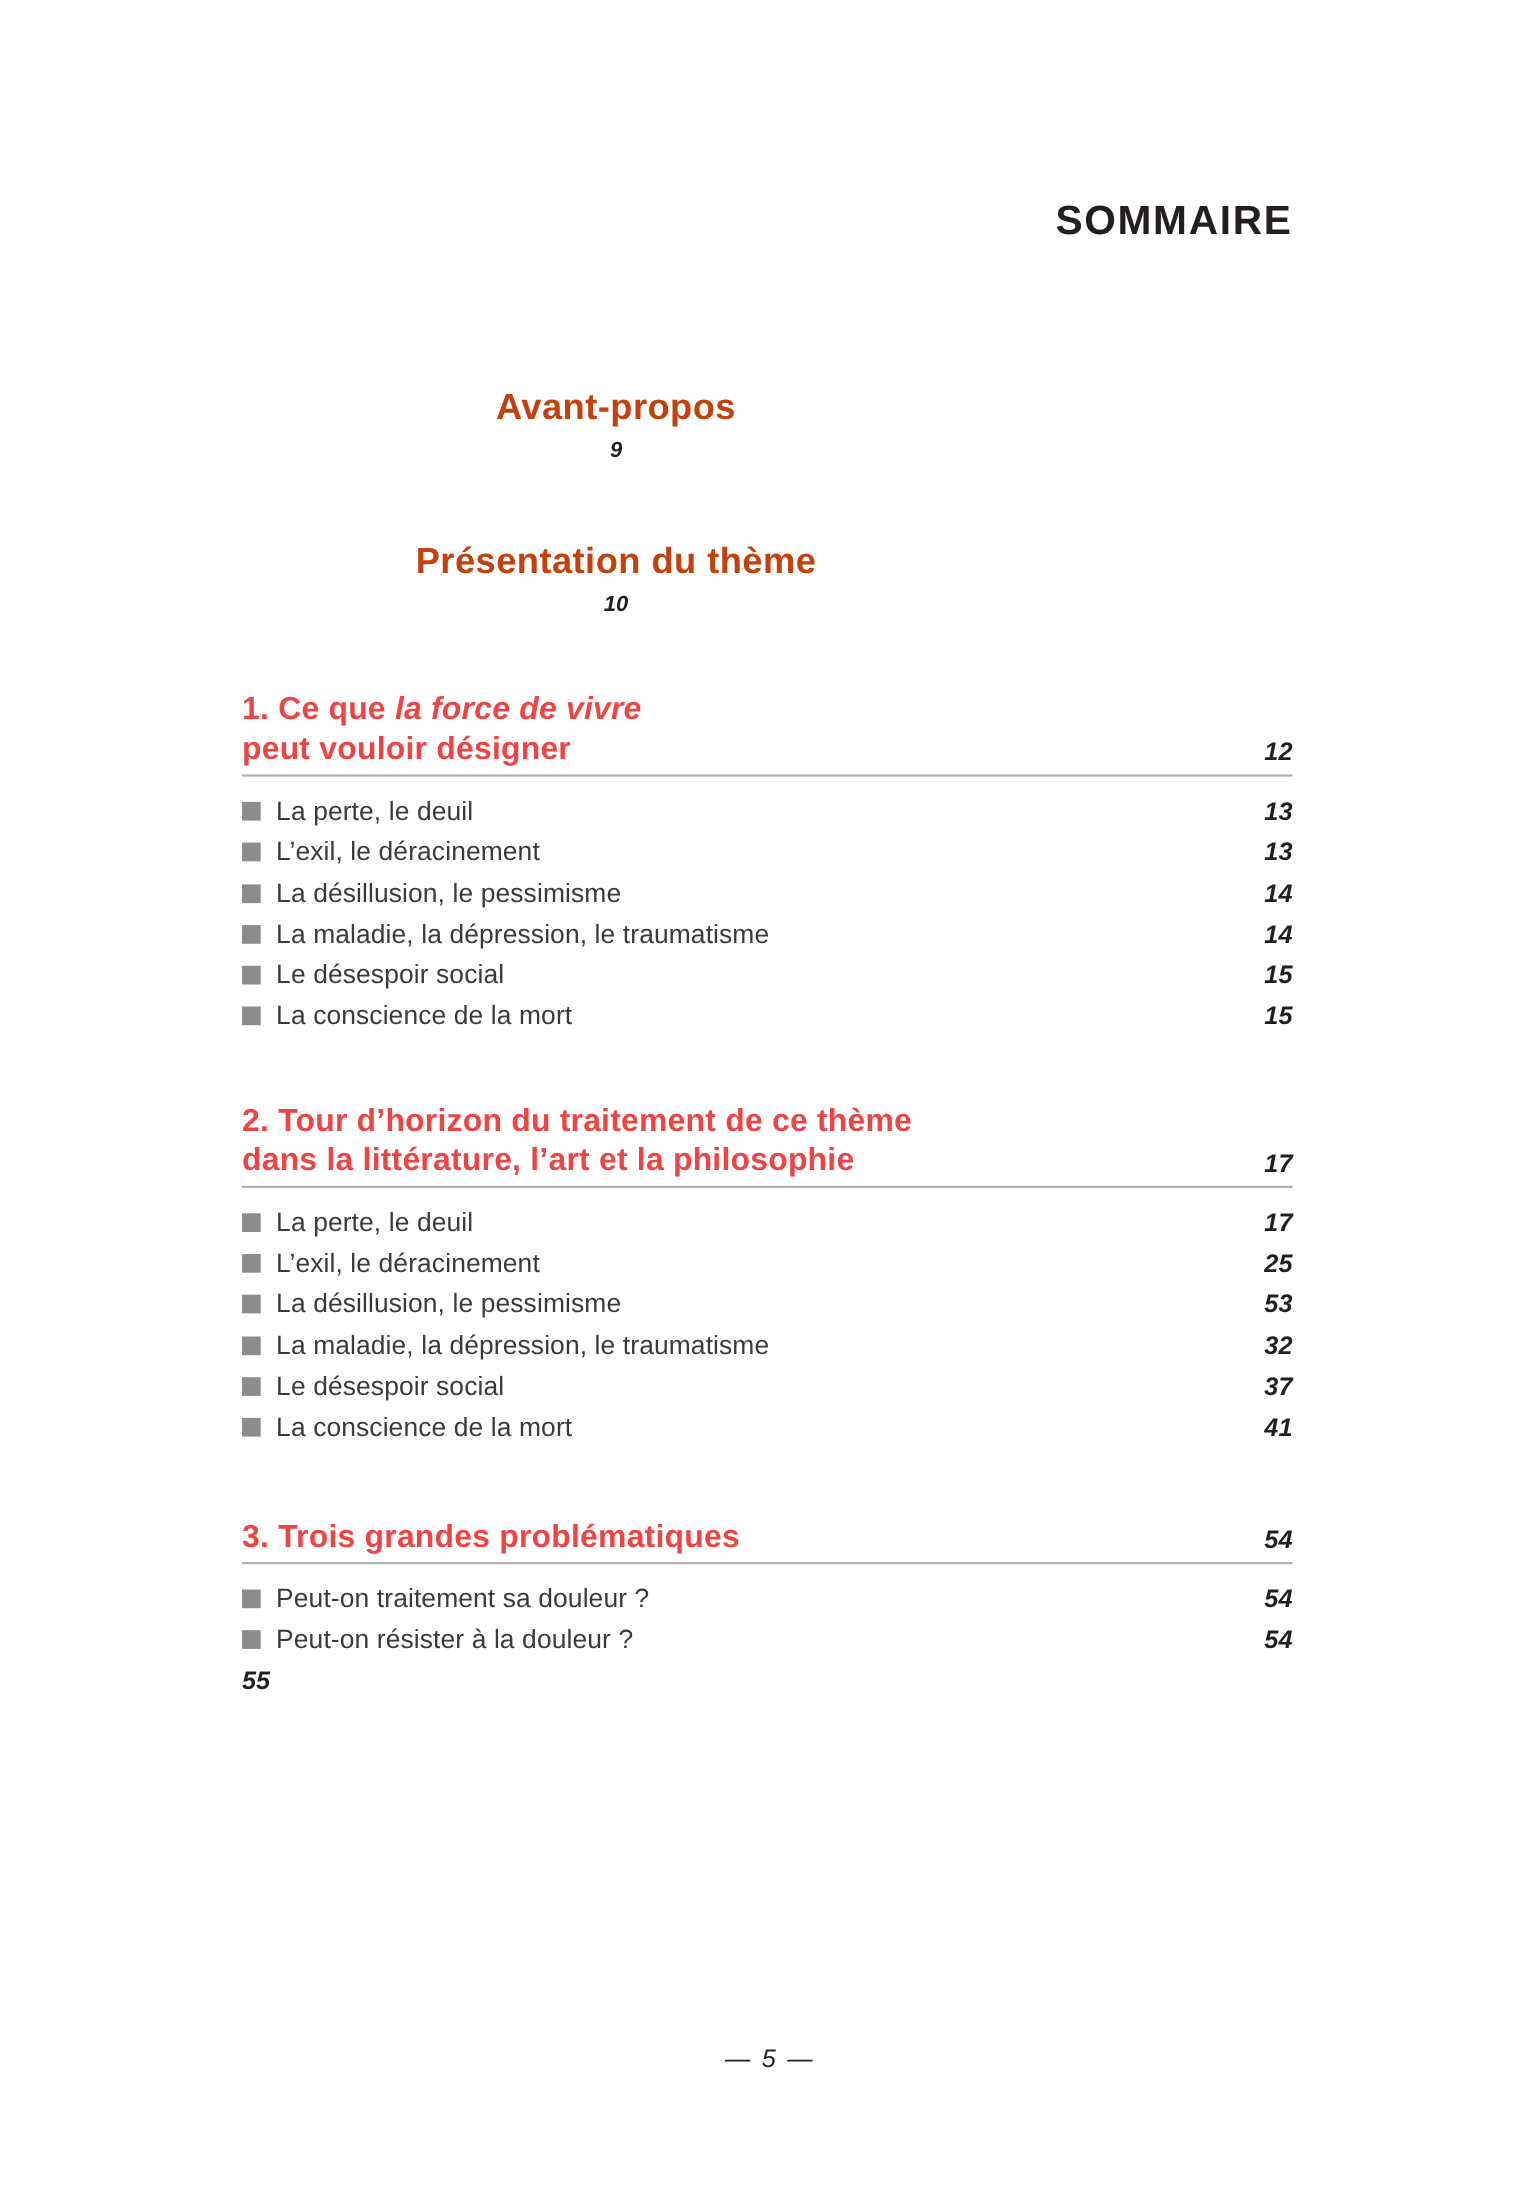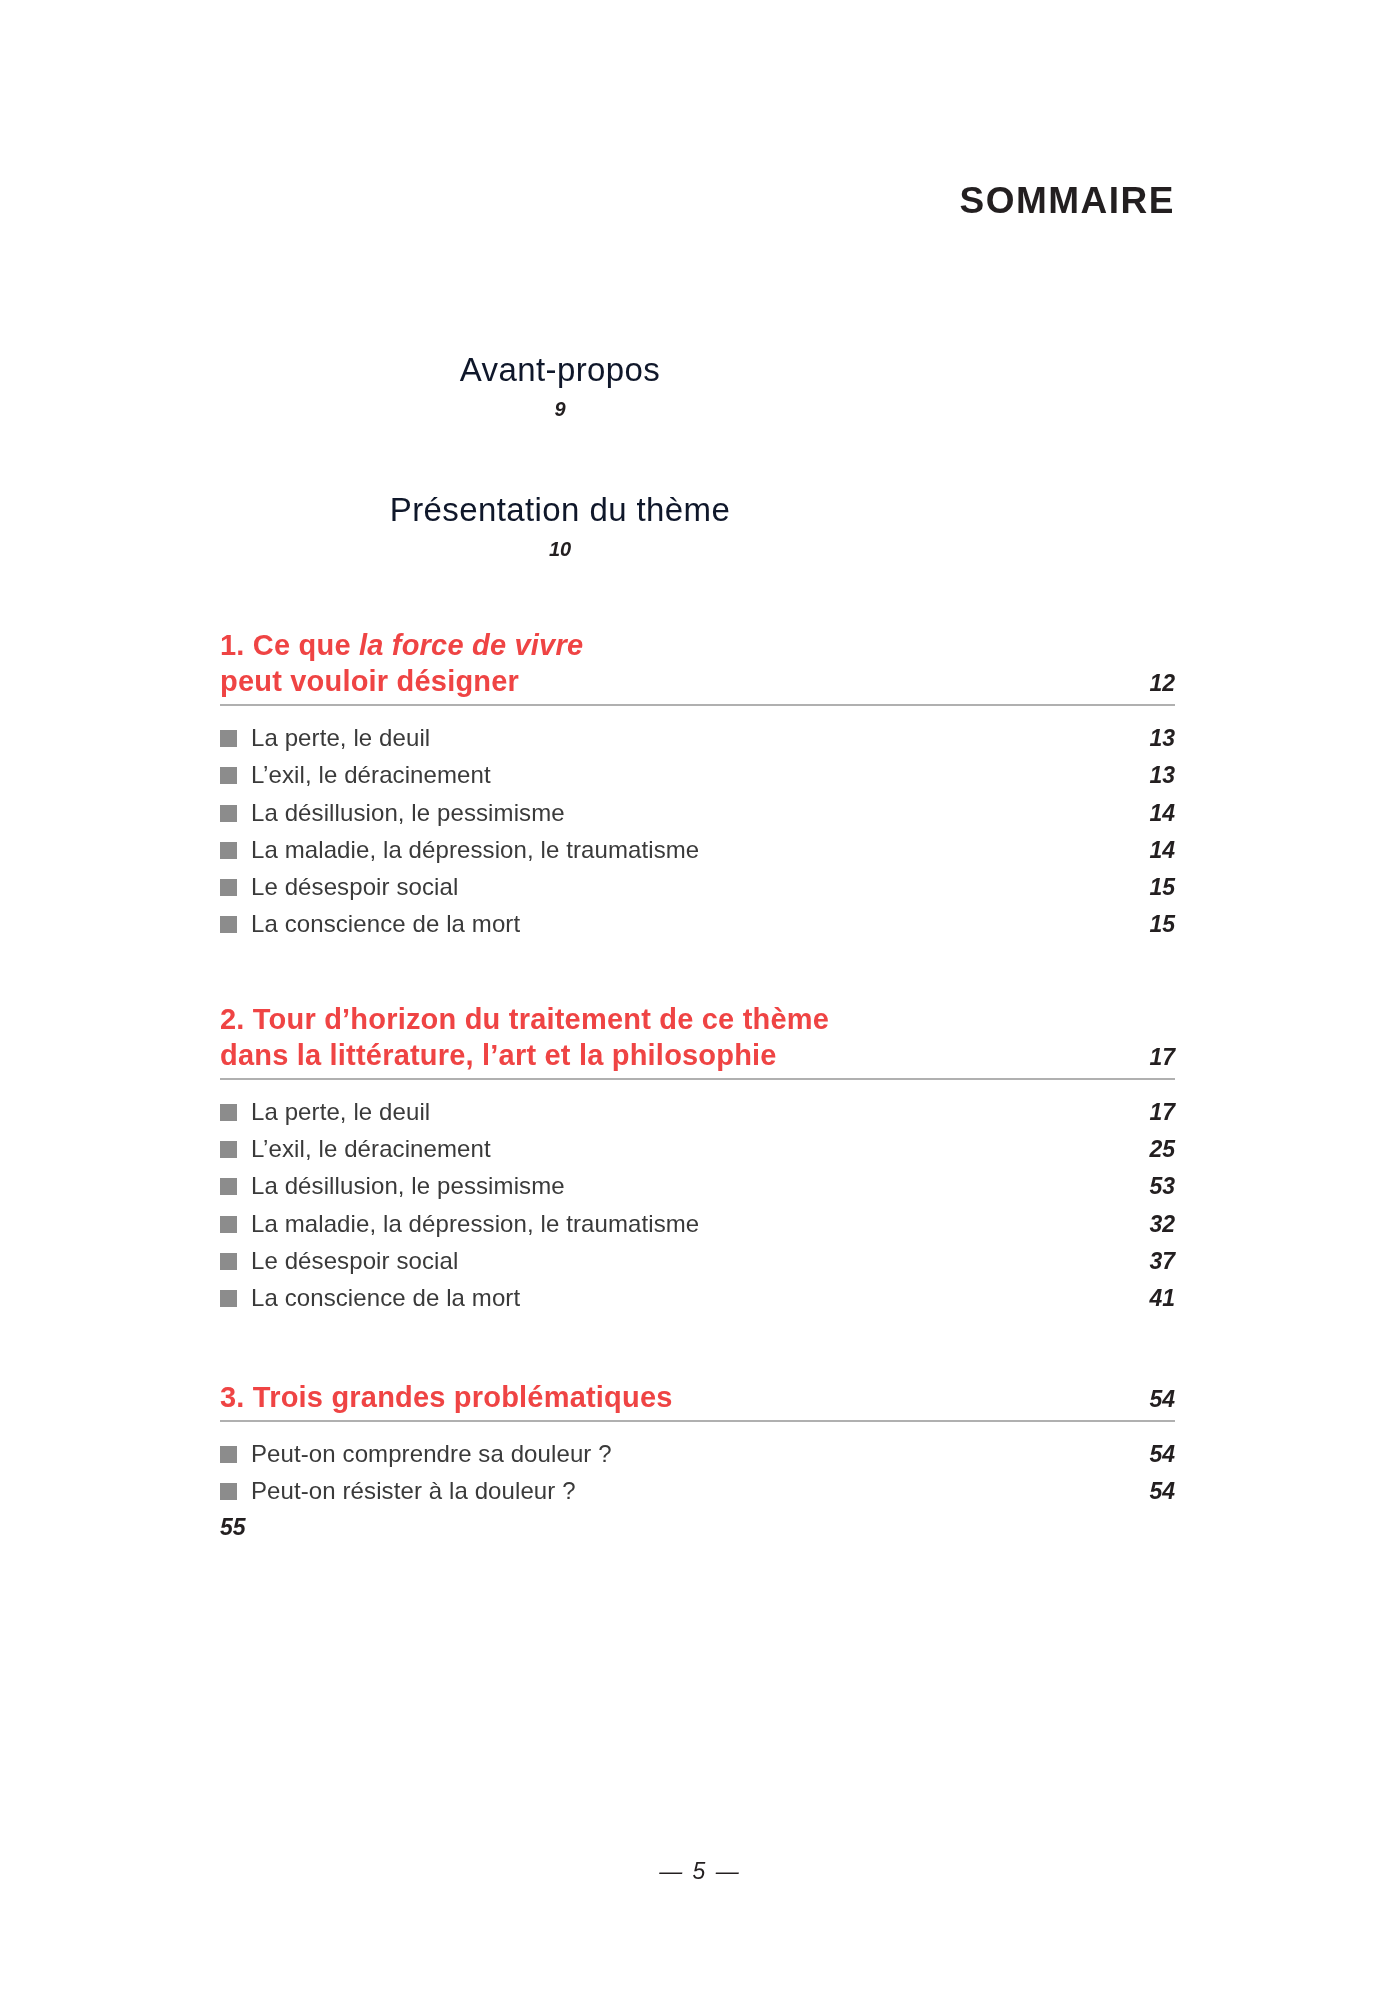--- a/index.html
+++ b/index.html
@@ -41,22 +41,22 @@
     position: absolute;
     left: 220px;
     width: 680px;
     text-align: center;
   }
   .fm-avant { top: 352px; }
   .fm-presentation { top: 492px; }
 
   .fm-title {
     font-size: 33px;
-    font-weight: normal;
-    color: #0f172a;
+    font-weight: bold;
+    color: #c2410c;
     letter-spacing: 0.4px;
     line-height: 1.12;
   }
   .fm-page {
     margin-top: 9px;
     font-size: 20px;
     font-weight: bold;
     font-style: italic;
     color: #231f20;
   }
@@ -283,21 +283,21 @@
       <div class="section-head">
         <div class="section-title">
           <span>3. Trois grandes problématiques</span>
         </div>
         <div class="section-page">54</div>
       </div>
       <ul class="items">
         <li class="item">
           <span class="item-left">
             <span class="bullet"></span>
-            <span class="item-label">Peut-on comprendre sa douleur ?</span>
+            <span class="item-label">Peut-on traitement sa douleur ?</span>
           </span>
           <span class="item-page">54</span>
         </li>
         <li class="item">
           <span class="item-left">
             <span class="bullet"></span>
             <span class="item-label">Peut-on résister à la douleur ?</span>
           </span>
           <span class="item-page">54</span>
         </li>

